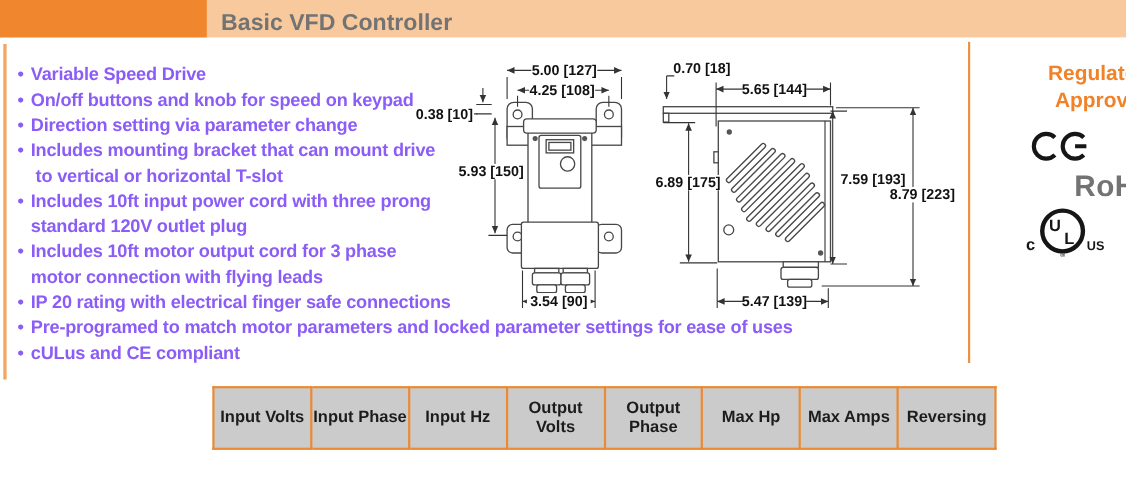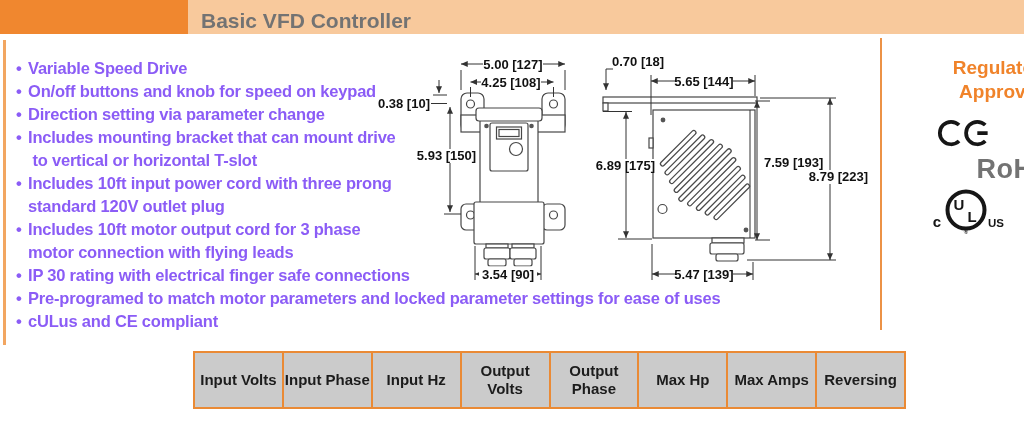--- a/index.html
+++ b/index.html
@@ -65,21 +65,21 @@
   <ul class="features">
     <li>Variable Speed Drive</li>
     <li>On/off buttons and knob for speed on keypad</li>
     <li>Direction setting via parameter change</li>
     <li>Includes mounting bracket that can mount drive
 &nbsp;to vertical or horizontal T-slot</li>
     <li>Includes 10ft input power cord with three prong
 standard 120V outlet plug</li>
     <li>Includes 10ft motor output cord for 3 phase
 motor connection with flying leads</li>
-    <li>IP 30 rating with electrical finger safe connections</li>
+    <li>IP 20 rating with electrical finger safe connections</li>
     <li>Pre-programed to match motor parameters and locked parameter settings for ease of uses</li>
     <li>cULus and CE compliant</li>
   </ul>
 
   <svg class="drawing" viewBox="375 45 510 260">
     <defs>
       <marker id="ar" viewBox="0 0 10 10" refX="9" refY="5" markerWidth="7.5" markerHeight="7.5" orient="auto-start-reverse">
         <path d="M0,1 L9,5 L0,9 z" fill="#333"></path>
       </marker>
     </defs>

